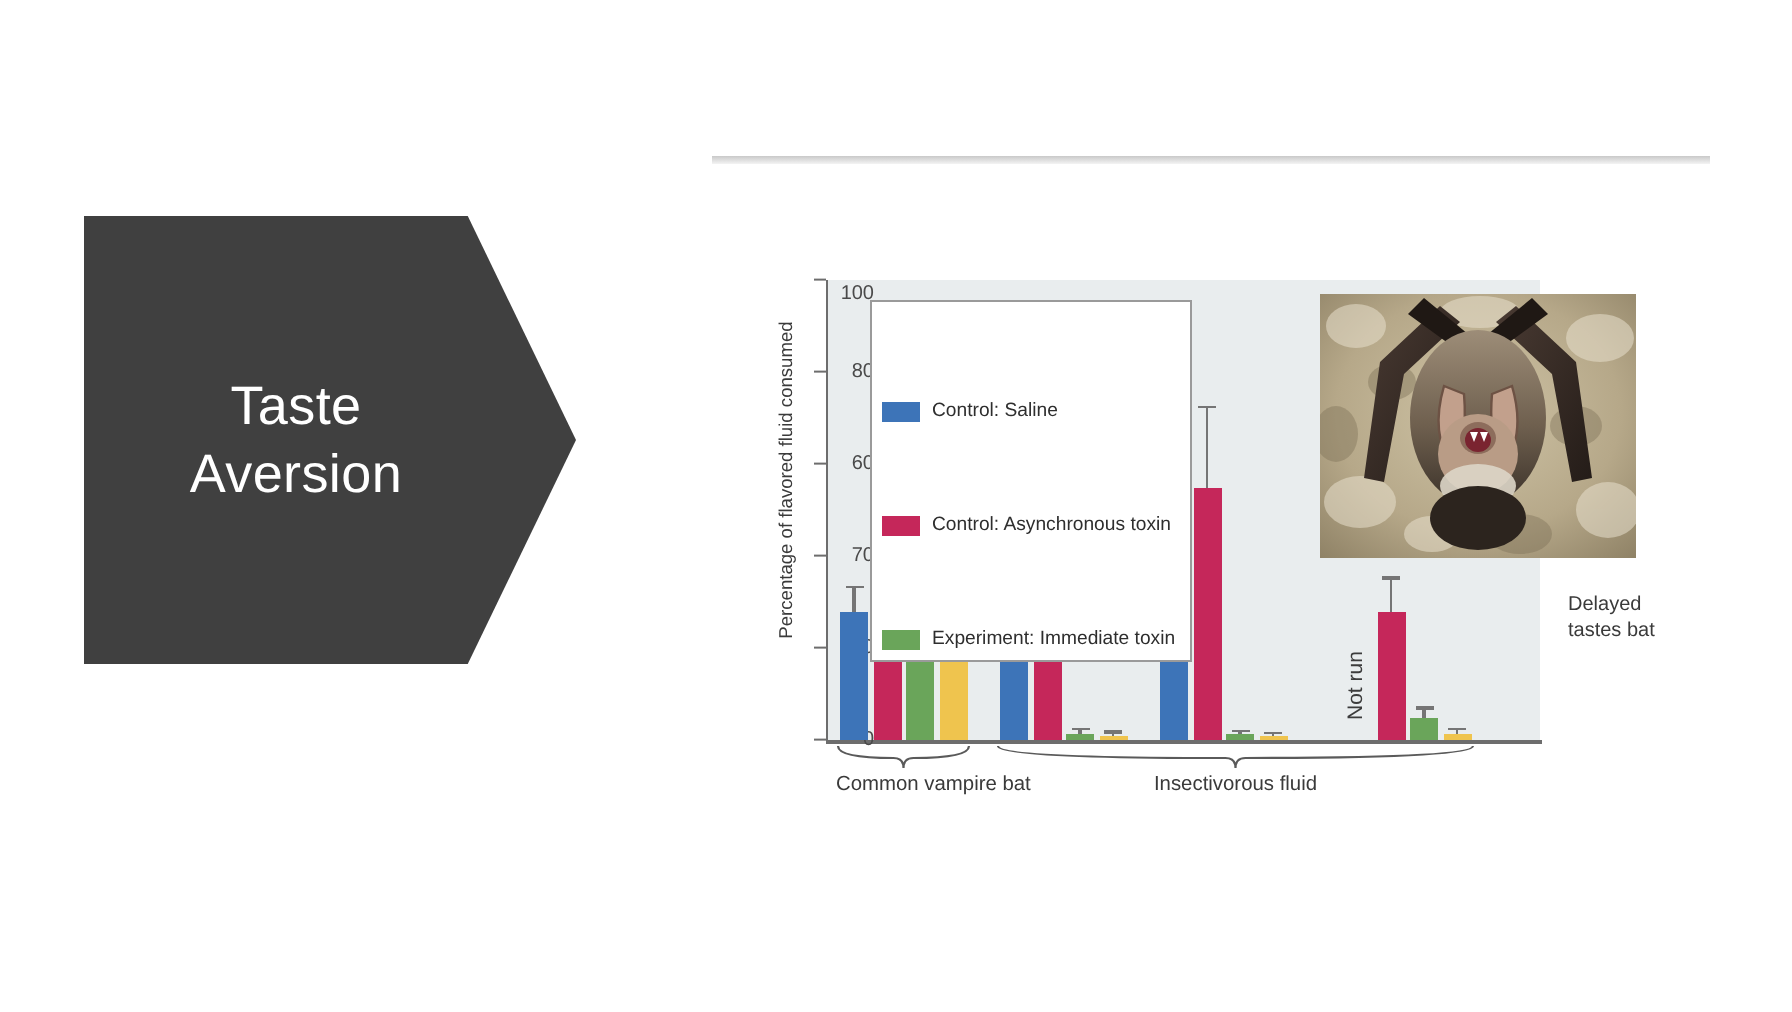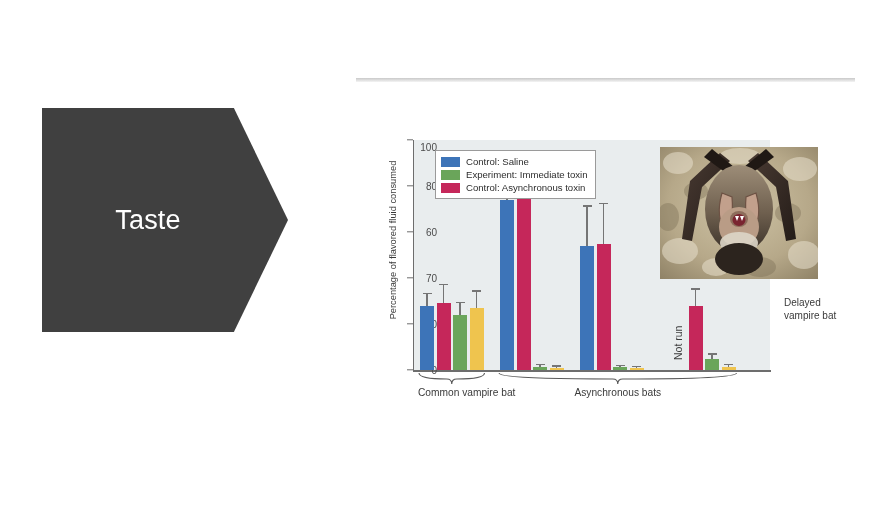--- a/index.html
+++ b/index.html
@@ -58,21 +58,21 @@
   .notrun{
     position:absolute;font-size:10.5px;color:#3c3c3c;white-space:nowrap;
     transform:rotate(-90deg);transform-origin:left bottom;
   }
 
   
   #legend{
     position:absolute;left:79px;top:25px;background:#ffffff;
     border:1.1px solid #9a9a9a;padding:4px 7px 4px 5px;
   }
-  .legrow{display:flex;align-items:center;height:13px;}
+  .legrow{display:flex;align-items:center;height:13px;margin-top:44px;}
   .legswatch{width:19px;height:10px;margin-right:6px;flex:0 0 auto;}
   .legtext{font-size:9.6px;color:#2e2e2e;white-space:nowrap;}
 
   
   .brace{position:absolute;height:11px;}
   .glabel{position:absolute;font-size:10.2px;color:#3a3a3a;text-align:center;white-space:nowrap;}
 
   
   #photo{
     position:absolute;left:304px;top:22px;width:158px;height:132px;
@@ -94,20 +94,21 @@
   #caption .captext{color:#3a3a3a;}
 </style>
 </head>
 <body>
 
 <div id="slide">
 
   <div id="title-shape">
     <div id="title-text">
       <span class="l">Taste</span>
+      <span class="l">Aversion</span>
     </div>
   </div>
 
   <div id="figure">
 
     <div id="top-rule"></div>
 
     <div id="chart">
 
       <div id="plot"></div>
@@ -187,35 +188,35 @@
         </div>
 
       <div id="braces">
           <svg width="67.5" height="12" class="brace" style="left: 62px; top: 248px;">
             <path d="M1 0 Q1 6 28.75 6 Q33.75 6 33.75 11 Q33.75 6 38.75 6 Q66.5 6 66.5 0" fill="none" stroke="#5a5a5a" stroke-width="1.1"></path>
           </svg>
           <div class="glabel" style="left: 62px; width: 67.5px; top: 262px;">Common vampire bat</div>
           <svg width="239.5" height="12" class="brace" style="left: 142px; top: 248px;">
             <path d="M1 0 Q1 6 114.75 6 Q119.75 6 119.75 11 Q119.75 6 124.75 6 Q238.5 6 238.5 0" fill="none" stroke="#5a5a5a" stroke-width="1.1"></path>
           </svg>
-          <div class="glabel" style="left: 142px; width: 239.5px; top: 262px;">Asynchronous bats</div>
+          <div class="glabel" style="left: 142px; width: 239.5px; top: 262px;">Insectivorous fluid</div>
         </div>
 
       <div id="legend">
           <div class="legrow">
             <span class="legswatch" style="background: rgb(61, 116, 184);"></span>
             <span class="legtext">Control: Saline</span>
           </div>
           <div class="legrow">
+            <span class="legswatch" style="background: rgb(197, 39, 90);"></span>
+            <span class="legtext">Control: Asynchronous toxin</span>
+          </div>
+          <div class="legrow">
             <span class="legswatch" style="background: rgb(106, 165, 90);"></span>
             <span class="legtext">Experiment: Immediate toxin</span>
-          </div>
-          <div class="legrow">
-            <span class="legswatch" style="background: rgb(197, 39, 90);"></span>
-            <span class="legtext">Control: Asynchronous toxin</span>
           </div>
         </div>
 
       <div id="photo">
         <svg width="158" height="132" viewBox="0 0 158 132">
           <defs>
             <radialGradient id="rockg" cx="50%" cy="45%" r="75%">
               <stop offset="0%" stop-color="#cfc4a6"></stop>
               <stop offset="60%" stop-color="#b6a889"></stop>
               <stop offset="100%" stop-color="#8e8165"></stop>
@@ -261,20 +262,20 @@
 
           <ellipse cx="79" cy="73" rx="6.5" ry="6" fill="#7a2430"></ellipse>
           <path d="M75 69 l2 5 l2 -5 z M80 69 l2 5 l2 -5 z" fill="#ffffff"></path>
 
           <ellipse cx="79" cy="96" rx="19" ry="11" fill="#ddd6c8" opacity=".9"></ellipse>
           <ellipse cx="79" cy="112" rx="24" ry="16" fill="#2c241e"></ellipse>
         </svg>
       </div>
       <div id="photo-caption">
         <span class="l">Delayed</span>
-        <span class="l">vampire bat</span>
+        <span class="l">tastes bat</span>
       </div>
 
     </div>
 
 
   </div>
 </div>
 
 </body></html>

